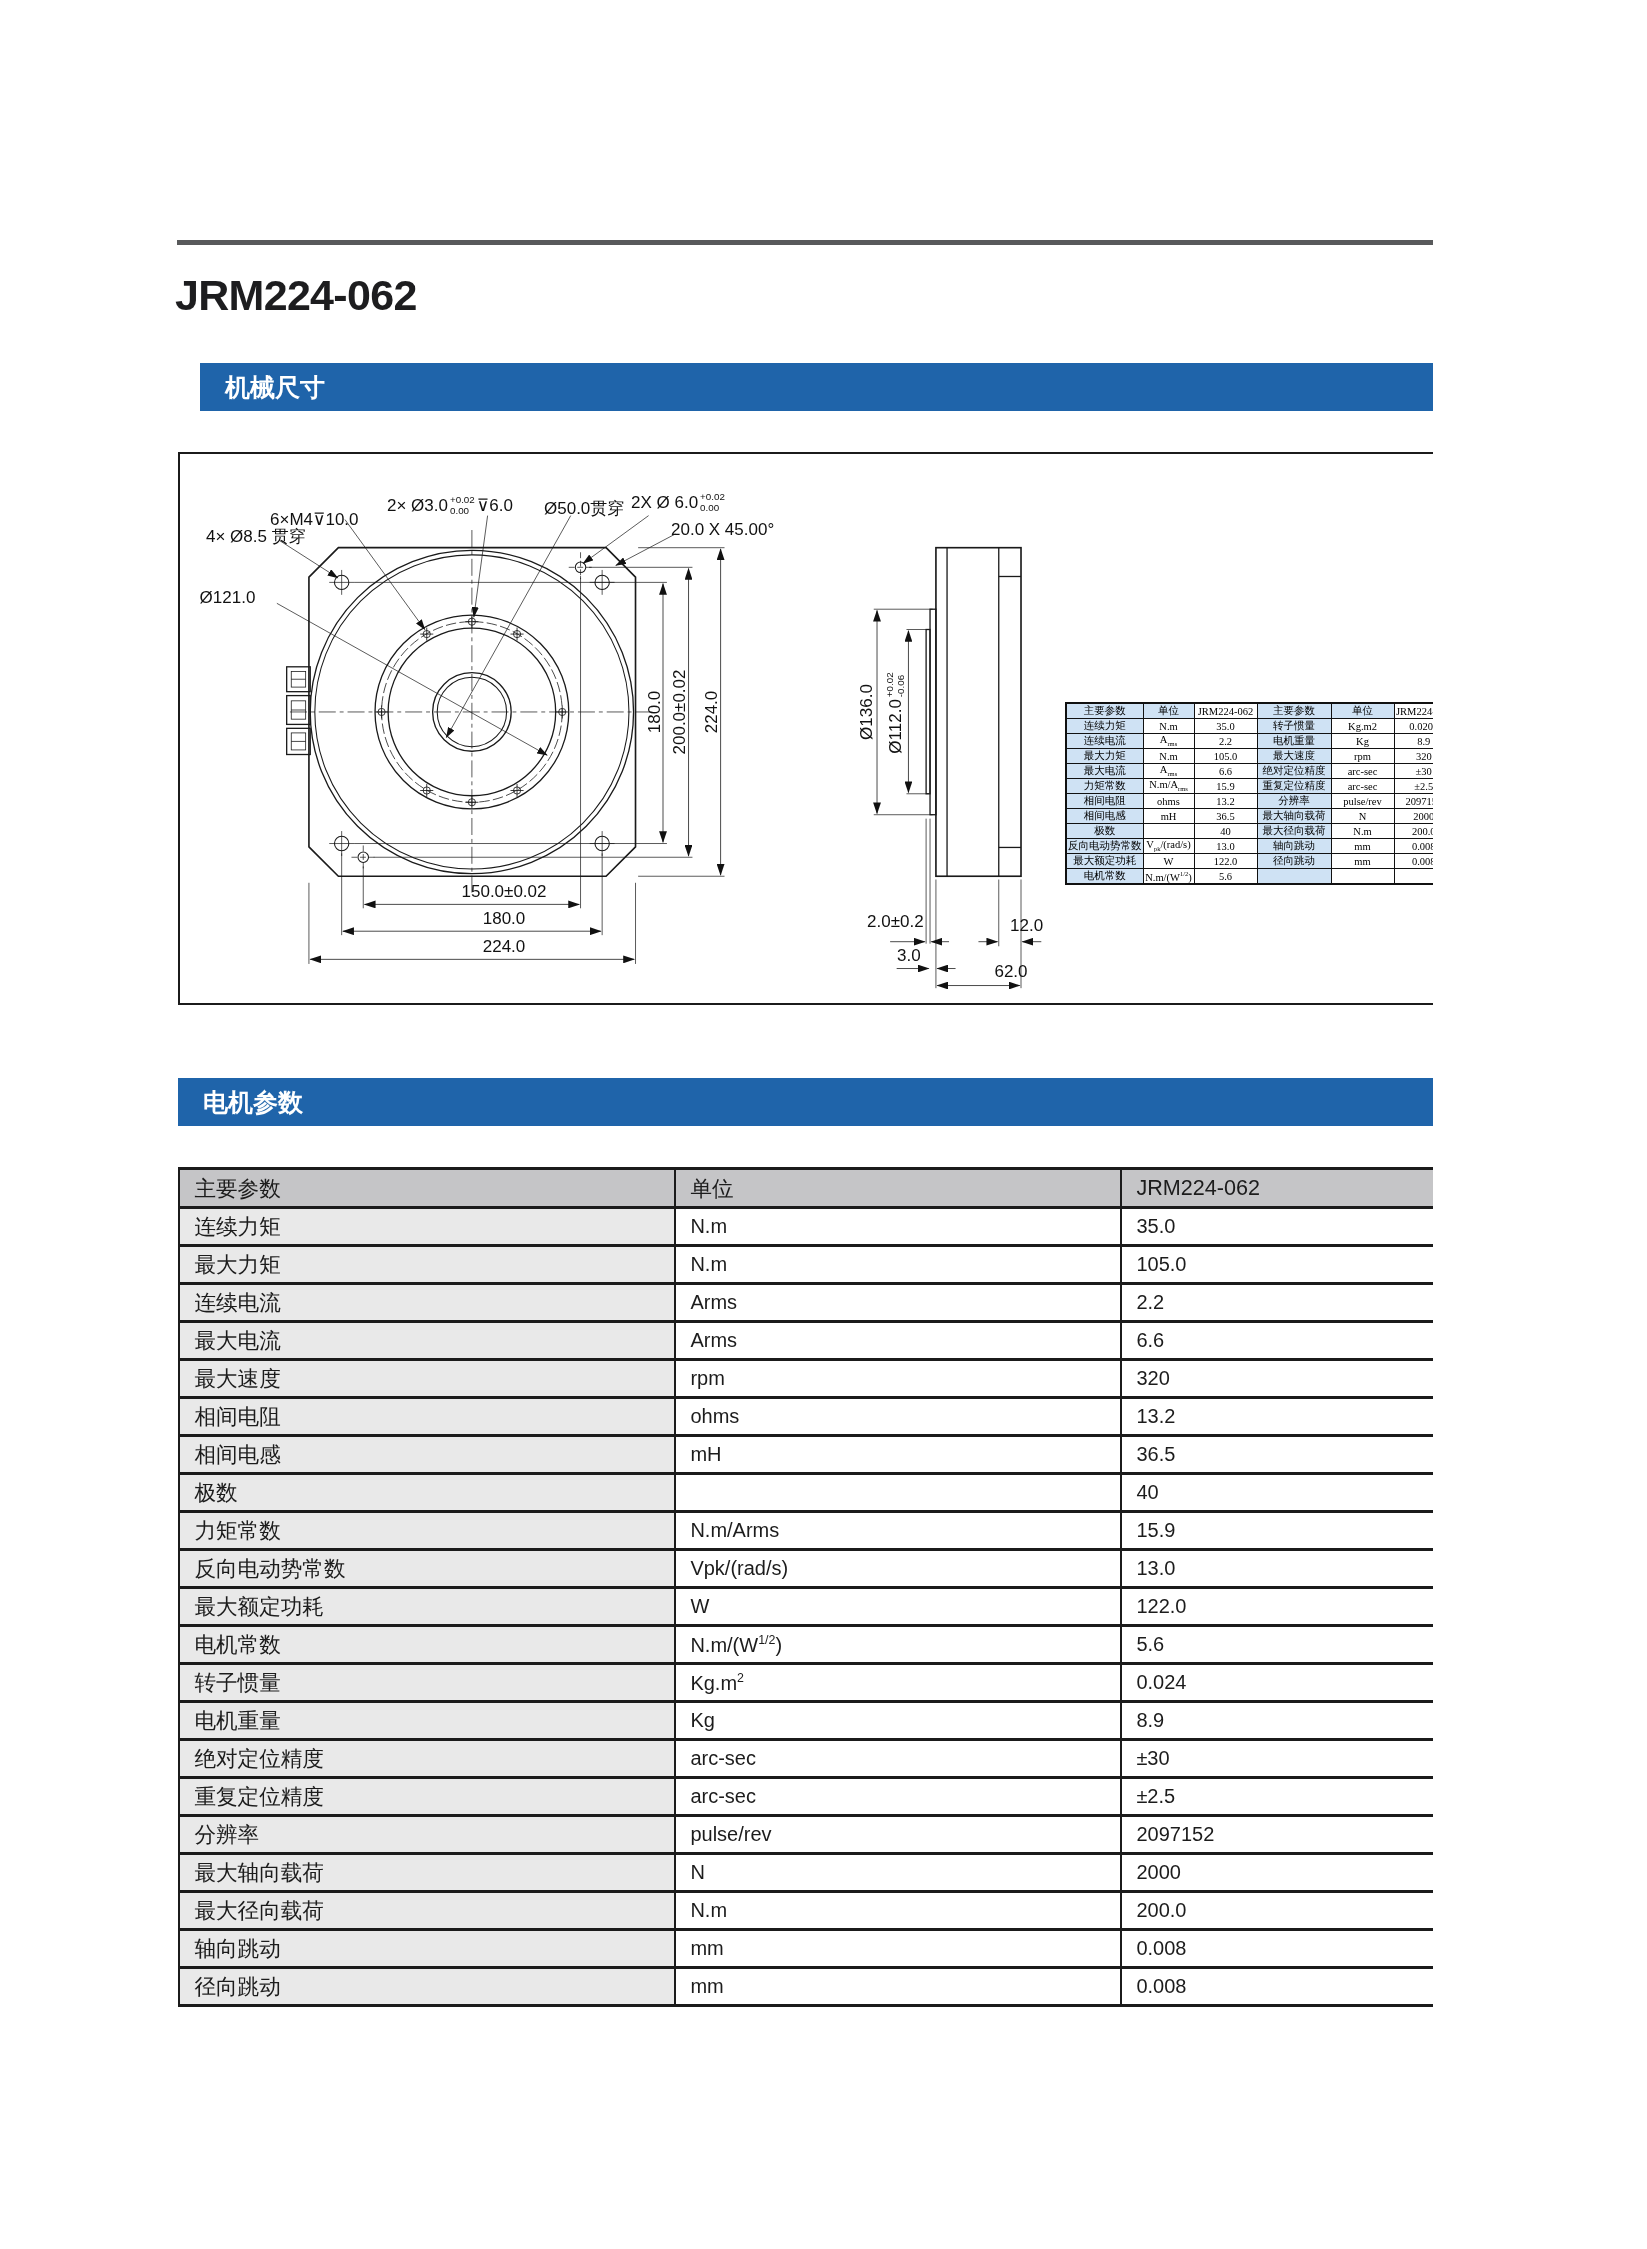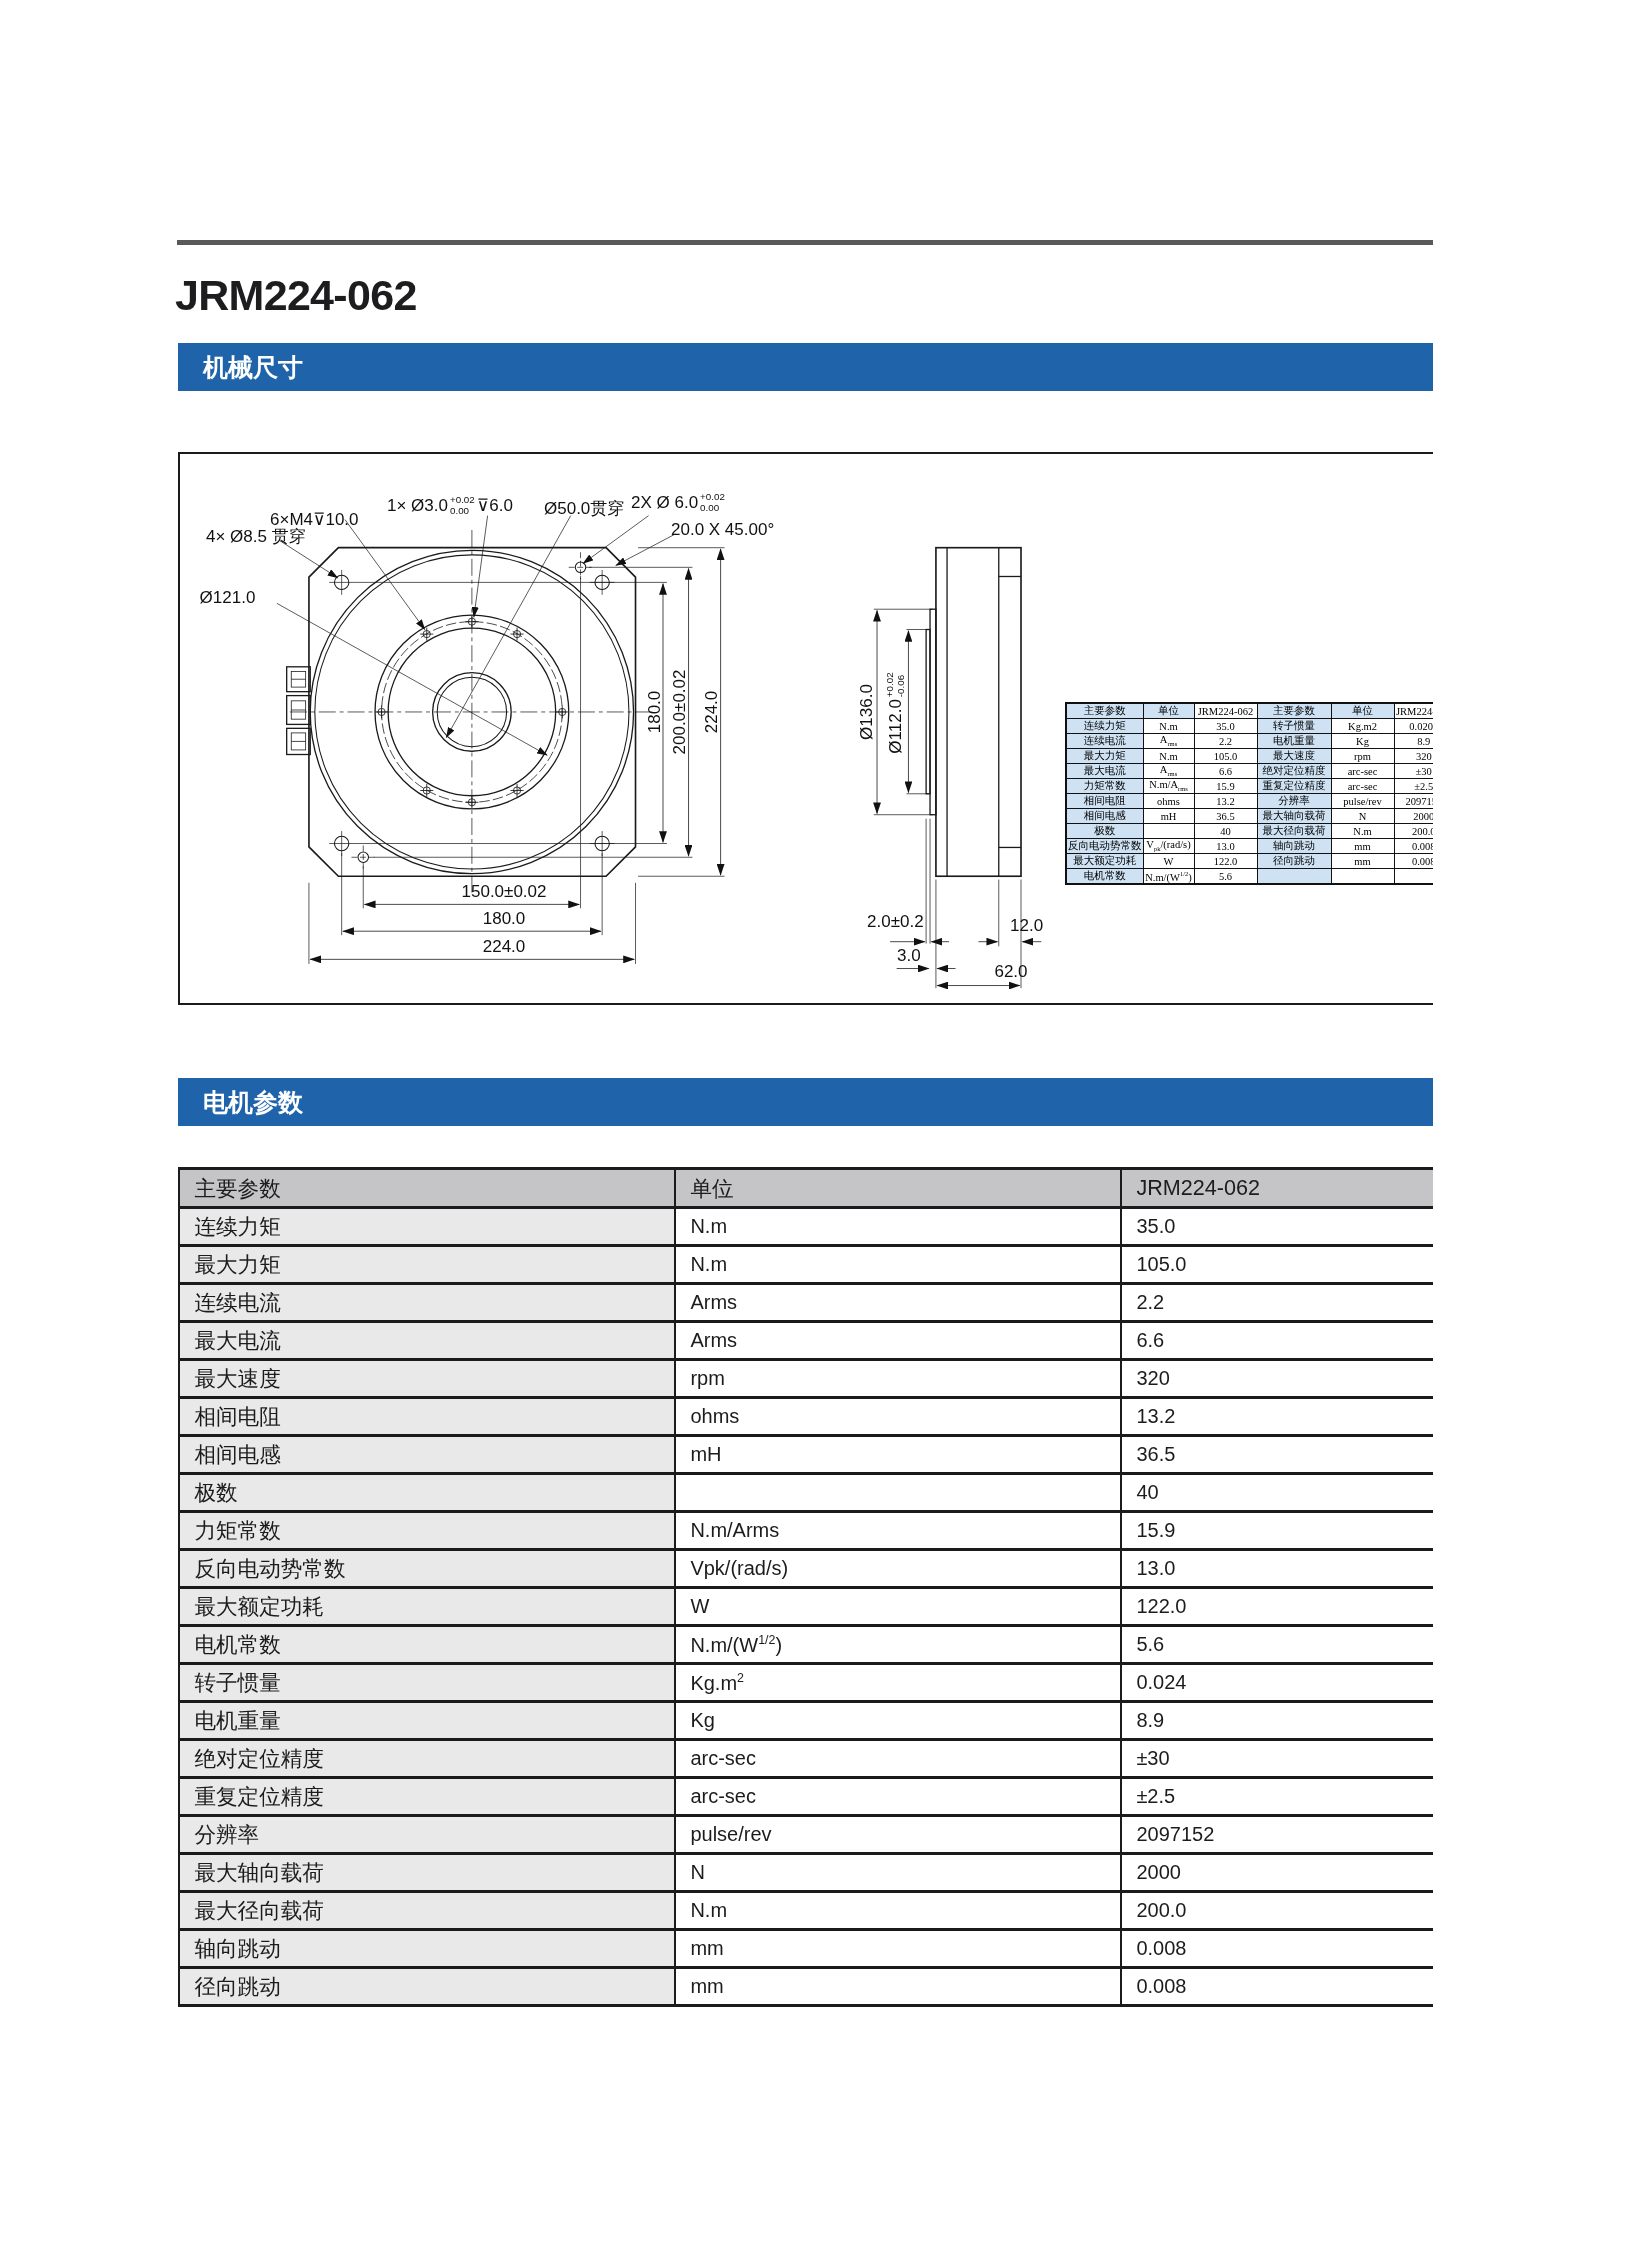--- a/index.html
+++ b/index.html
@@ -5,21 +5,21 @@
   html,body{margin:0;padding:0;background:#ffffff;}
   #page{position:relative;width:1433px;height:2250px;background:#ffffff;overflow:hidden;
         font-family:"Liberation Sans",sans-serif;color:#1c1c1c;}
   
   #top-rule{position:absolute;left:177px;top:240px;width:1470px;height:4.6px;background:#58595b;}
   
   #title{position:absolute;left:175px;top:271px;font-size:43px;font-weight:bold;color:#1d1d1f;letter-spacing:-0.7px;}
   
   .section-bar{position:absolute;left:178px;width:1313px;height:48px;background:#1f64aa;}
   .section-bar .bar-label{display:block;padding-left:25px;line-height:48px;color:#ffffff;font-size:25px;font-weight:bold;}
-  #bar-mech{top:343px;}
+  #bar-mech{top:363px;margin-left:22px;}
   #bar-motor{top:1078px;}
   
   #drawing{position:absolute;left:178px;top:452px;width:1313px;height:553px;border:2.6px solid #1b1b1b;box-sizing:border-box;background:#fff;}
   #drawing svg{position:absolute;left:0;top:0;}
   .dlab{position:absolute;font-size:17px;color:#111;white-space:nowrap;display:inline-flex;align-items:center;}
   .vlab{transform:translate(-50%,-50%) rotate(-90deg);}
   .hlab{transform:translate(-50%,-100%);margin-left:32px;}
   .tol{display:inline-flex;flex-direction:column;font-size:9.8px;line-height:1.1;margin:0 2px;text-align:left;}
   
   #emb-table{position:absolute;left:885px;top:248px;border-collapse:collapse;table-layout:fixed;
@@ -207,21 +207,21 @@
           <line x1="1185" y1="786" x2="1157" y2="786" marker-end="url(#ar)"></line>
           <line x1="1220" y1="745" x2="1249" y2="745" marker-end="url(#ar)"></line>
           <line x1="1316" y1="745" x2="1287" y2="745" marker-end="url(#ar)"></line>
           <line x1="1157" y1="812" x2="1283" y2="812" marker-start="url(#ar)" marker-end="url(#ar)"></line>
         </g>
       </g>
     </svg>
 
     <span class="dlab" style="left:90px;top:55px;text-align:center;">6×M4⊽10.0</span>
     <span class="dlab" style="left:207px;top:41px;">
-      <span>1× Ø3.0</span>
+      <span>2× Ø3.0</span>
       <span class="tol">
         <span>+0.02</span>
         <span>0.00</span>
       </span>
       <span>⊽6.0</span>
     </span>
     <span class="dlab" style="left:364px;top:43px;">Ø50.0贯穿</span>
     <span class="dlab" style="left:451px;top:38px;">
       <span>2X Ø 6.0</span>
       <span class="tol">

